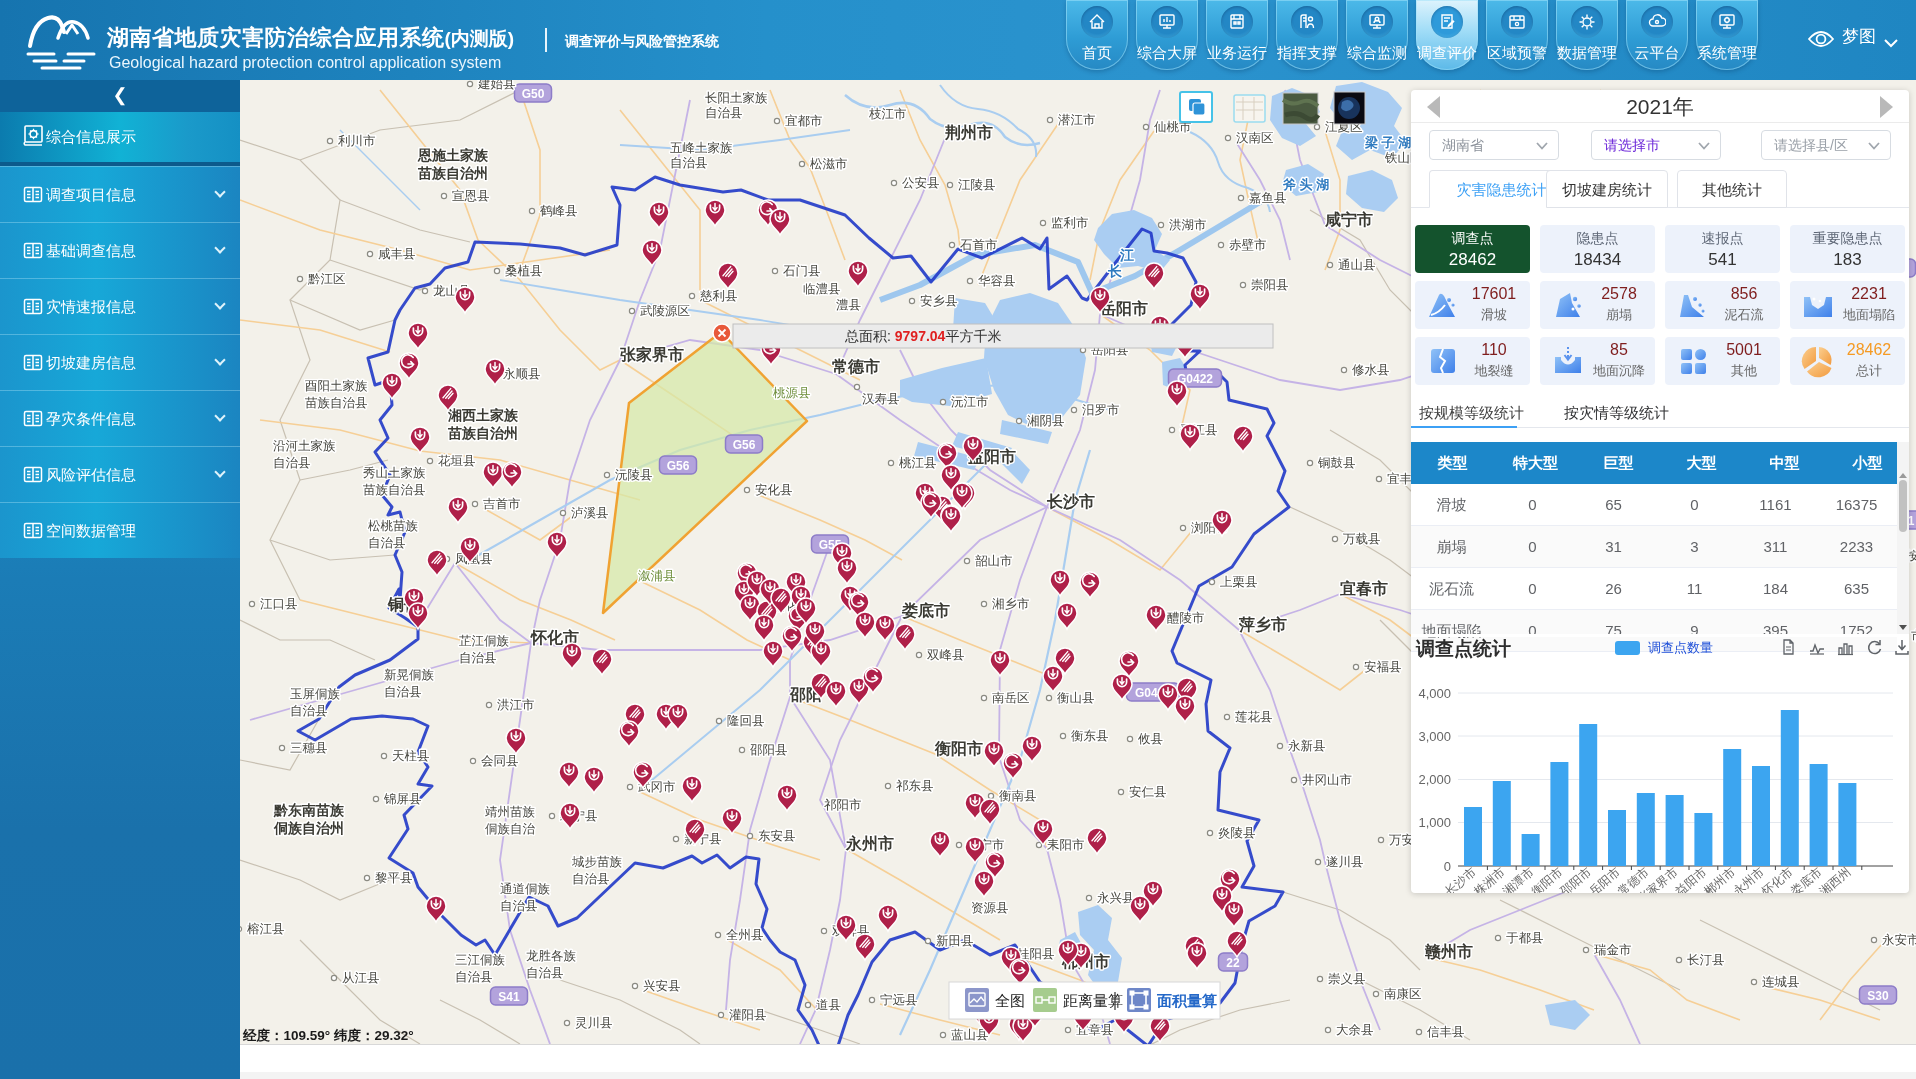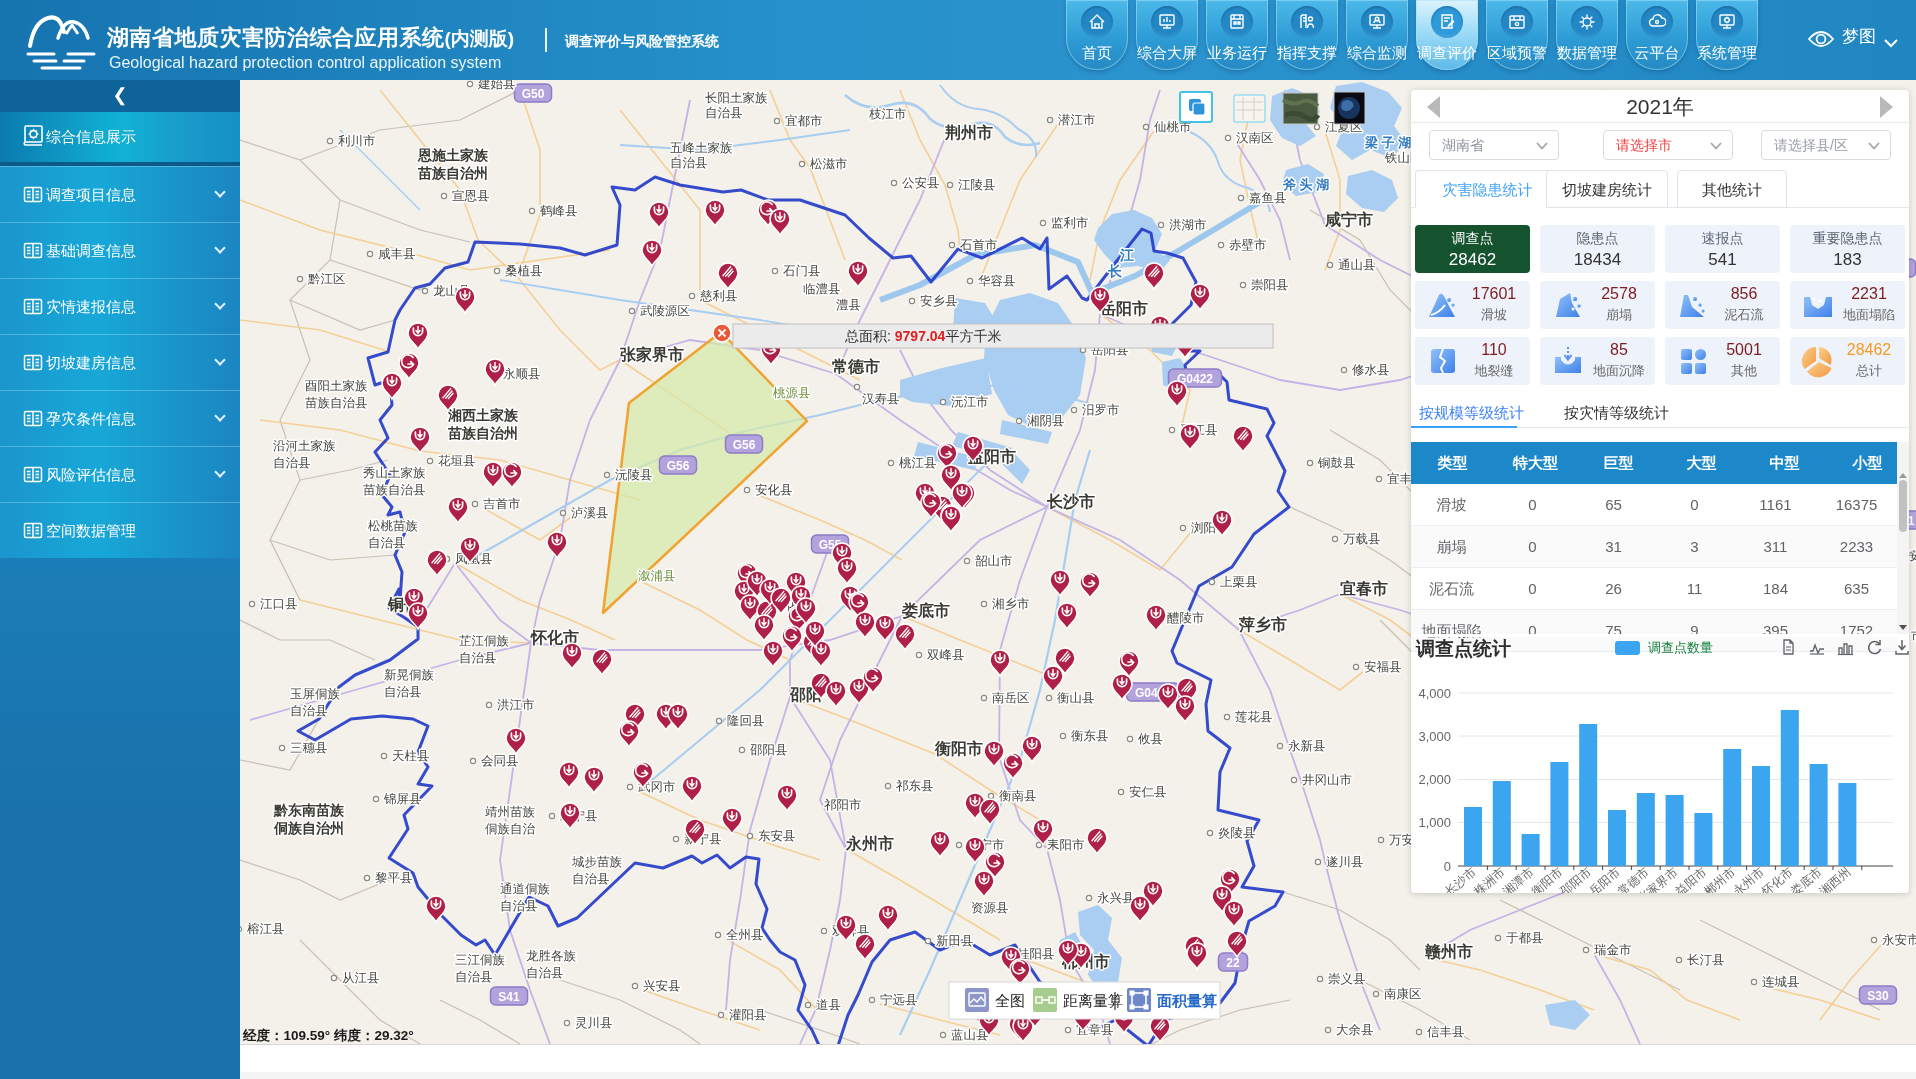--- a/index.html
+++ b/index.html
@@ -46,35 +46,35 @@
 .p-card1.act{background:#14532d;}
 .p-card1.act .c1a,.p-card1.act .c1b{color:#fff;}
 .p-card2{position:absolute;width:115px;height:48px;background:#edf2fb;border-radius:4px;}
 .c2icon{position:absolute;left:10px;top:6px;}
 .c2txt{position:absolute;left:48px;top:4px;width:62px;text-align:center;}
 .c2num{font-size:16px;color:#7f1d1d;}
 .c2num.orange{color:#f59a23;}
 .c2lab{font-size:13px;color:#666;margin-top:3px;white-space:nowrap;}
 .p-subtabs{position:absolute;left:8px;top:314px;font-size:15px;}
 .p-subtabs .st{margin-right:40px;color:#303133;}
-.p-subtabs .st.act{color:#3b82f6;}
+.p-subtabs .st.act{color:#404040;}
 .p-subline{position:absolute;left:0;top:337px;width:498px;height:1px;background:#e4e7ed;}
 .p-subline-act{position:absolute;left:0;top:336px;width:106px;height:2px;background:#3ca0f5;}
 .p-thead{position:absolute;left:0;top:352px;width:498px;height:42px;background:#1c87c9;}
 .p-thead .th{position:absolute;top:0;width:83px;height:42px;line-height:42px;text-align:center;color:#fff;font-size:15px;font-weight:bold;}
 .p-tr{position:absolute;left:0;width:486px;height:42px;border-bottom:1px solid #ebeef5;}
 .p-tr.even{background:#fafafa;}
 .p-tr .td{position:absolute;top:0;width:81px;height:42px;line-height:42px;text-align:center;color:#606266;font-size:15px;}
 .p-trmask{position:absolute;left:0;top:544px;width:498px;height:3px;background:#fff;}
 .p-sbar{position:absolute;left:486px;top:352px;width:12px;height:192px;background:#f4f4f4;}
 .p-sthumb{position:absolute;left:2px;top:38px;width:8px;height:52px;background:#c1c1c1;border-radius:4px;}
 .p-ctitle{position:absolute;left:5px;top:546px;font-size:19px;font-weight:bold;color:#2e2e2e;}
 .p-legend{position:absolute;left:204px;top:549px;display:flex;align-items:center;}
 .lg-sw{width:25px;height:14px;background:#3ca5f0;border-radius:3px;display:inline-block;}
-.lg-tx{font-size:13px;color:#15803d;margin-left:8px;}
+.lg-tx{font-size:13px;color:#1d4ed8;margin-left:8px;}
 .p-tool{position:absolute;top:549px;}
 .p-chart{position:absolute;left:0;top:540px;}
 </style>
 </head>
 <body>
 <div class="header">
   <svg class="logo" width="74" height="64" viewBox="0 0 74 64" fill="none" stroke="#fff">
     <path d="M6 38 Q10 14 24 10 Q34 7 38 18 L40 24" stroke-width="4" stroke-linecap="round"></path>
     <path d="M34 30 Q40 12 50 14 Q60 16 64 30" stroke-width="3.5" stroke-linecap="round"></path>
     <path d="M42 26 l6 -9 6 9" stroke-width="3" stroke-linejoin="round"></path>
@@ -903,28 +903,28 @@
 <div class="footer-gray"></div>
 <div class="panel">
 <div class="p-yearrow"><svg class="p-arrow" style="left:14px" width="16" height="24" viewBox="0 0 16 24">
         <path d="M15,1 L2,12 L15,23 Z" fill="#b9b9b9"></path>
       </svg><span class="p-year">2021年</span><svg class="p-arrow" style="right:14px" width="16" height="24" viewBox="0 0 16 24">
         <path d="M1,1 L14,12 L1,23 Z" fill="#b9b9b9"></path>
       </svg></div>
 <div class="p-select" style="left:18px;color:#8b919a"><span>湖南省</span><svg width="12" height="8" viewBox="0 0 12 8">
         <path d="M1,1 L6,6.5 L11,1" fill="none" stroke="#a0a6ad" stroke-width="1.8"></path>
       </svg></div>
-<div class="p-select" style="left:192px;color:#ef4444"><span>请选择市</span><svg width="12" height="8" viewBox="0 0 12 8">
+<div class="p-select" style="left:180px;color:#6d28d9"><span>请选择市</span><svg width="12" height="8" viewBox="0 0 12 8">
         <path d="M1,1 L6,6.5 L11,1" fill="none" stroke="#a0a6ad" stroke-width="1.8"></path>
       </svg></div>
 <div class="p-select" style="left:350px;color:#9aa0a8"><span>请选择县/区</span><svg width="12" height="8" viewBox="0 0 12 8">
         <path d="M1,1 L6,6.5 L11,1" fill="none" stroke="#a0a6ad" stroke-width="1.8"></path>
       </svg></div>
 <div class="p-tabs">
-      <div class="p-tab active" style="left:4px;width:145px">灾害隐患统计</div>
+      <div class="p-tab active" style="left:18px;width:145px">灾害隐患统计</div>
       <div class="p-tab" style="left:135px;width:122px">切坡建房统计</div>
       <div class="p-tab" style="left:266px;width:110px">其他统计</div>
     </div>
 <div class="p-card1 act" style="left:4px">
       <div class="c1a">调查点</div>
       <div class="c1b">28462</div>
     </div>
 <div class="p-card1" style="left:129px">
       <div class="c1a">隐患点</div>
       <div class="c1b">18434</div>

